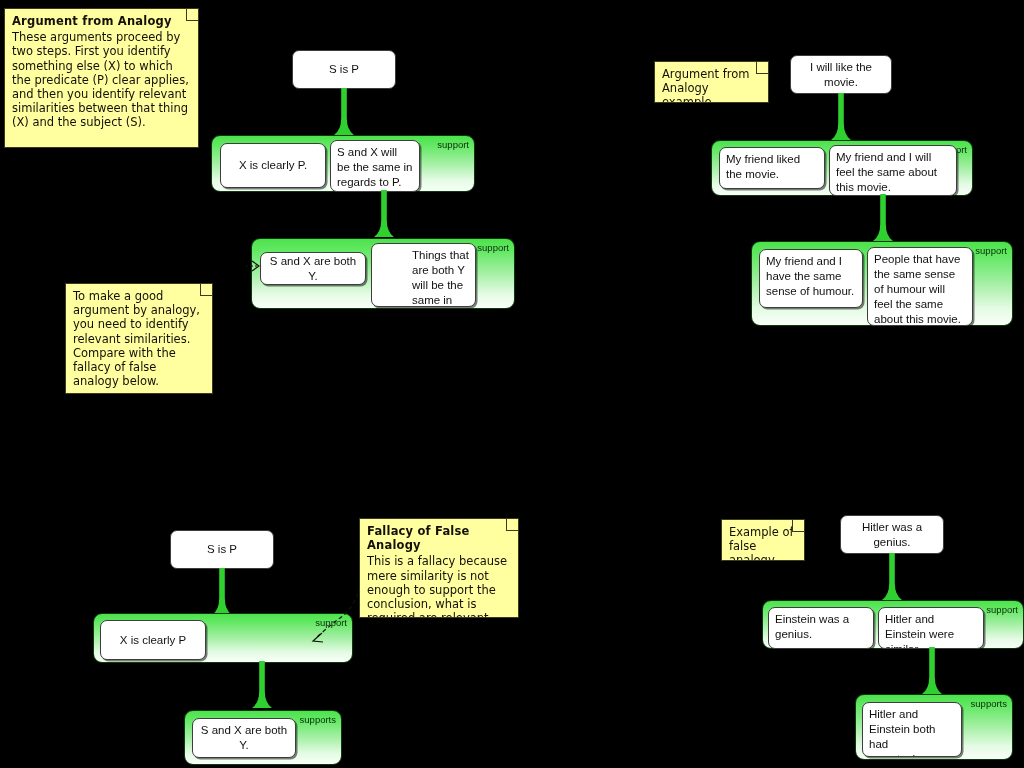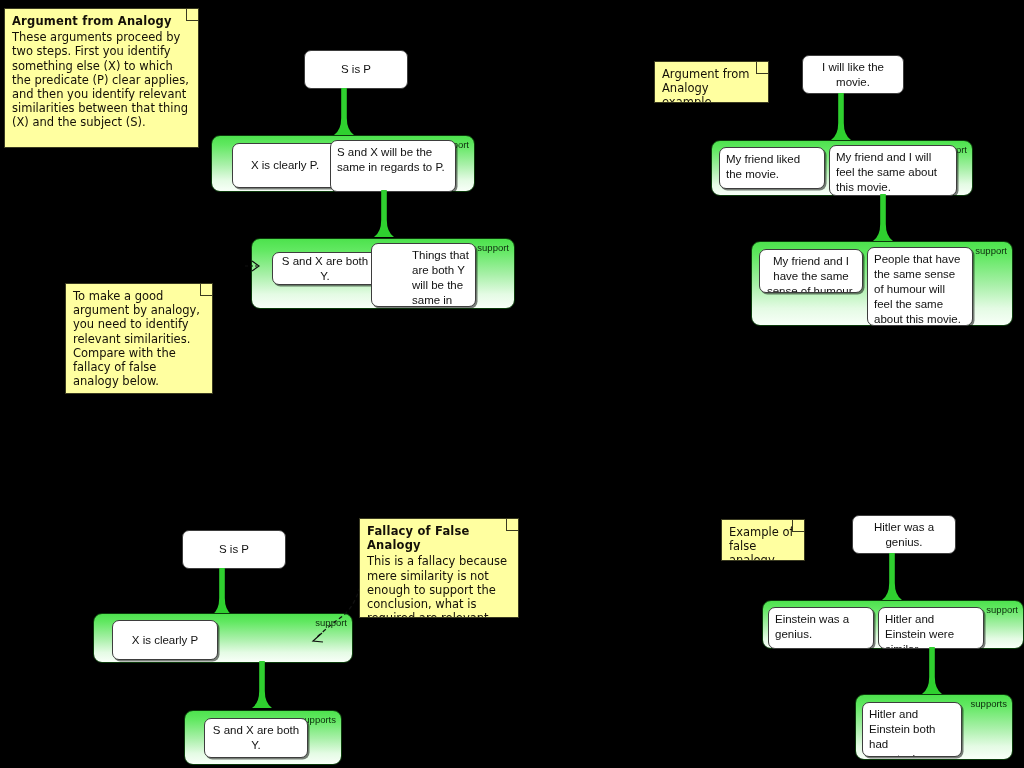--- a/index.html
+++ b/index.html
@@ -54,21 +54,21 @@
     border:1px solid #3d3d3d;
     border-radius:7px;
     box-shadow:1.5px 1.5px 0 rgba(0,0,0,.5);
     font-family:"Liberation Sans",sans-serif;
     font-size:11.5px;
     line-height:15px;
     color:#111;
     padding:4px 6px;
     overflow:hidden;
   }
-  .card.ctr{display:flex;align-items:center;justify-content:center;text-align:center;margin-left:12px;}
+  .card.ctr{display:flex;align-items:center;justify-content:center;text-align:center;}
   .card.tl{display:block;text-align:left;}
 
   
   .stem{position:absolute;}
   .stem svg{display:block;}
 </style>
 </head>
 <body>
 
 <div id="stage">
@@ -84,21 +84,21 @@
   <div class="stem" style="left:333px;top:88px;width:22px;height:48px;">
     <svg width="22" height="48" viewBox="0 0 22 48">
         <path d="M8.2 0 H13.8 V30 Q13.8 42 21 47 H1 Q8.2 42 8.2 30 Z" fill="#2fd02f"></path>
       </svg>
   </div>
 
   <div class="group" style="left:211px;top:135px;width:264px;height:57px;">
     <span class="glabel">support</span>
   </div>
   <div class="card ctr" style="left:220px;top:143px;width:106px;height:45px;">X is clearly P.</div>
-  <div class="card tl" style="left:330px;top:140px;width:126px;height:52px;">S and X will be the same in regards to P.</div>
+  <div class="card tl" style="left:330px;top:140px;width:90px;height:52px;">S and X will be the same in regards to P.</div>
 
   <div class="stem" style="left:373px;top:190px;width:22px;height:48px;">
     <svg width="22" height="48" viewBox="0 0 22 48">
         <path d="M8.2 0 H13.8 V30 Q13.8 42 21 47 H1 Q8.2 42 8.2 30 Z" fill="#2fd02f"></path>
       </svg>
   </div>
 
   <div class="group" style="left:251px;top:238px;width:264px;height:71px;">
     <span class="glabel">support</span>
   </div>
@@ -137,21 +137,21 @@
 
   <div class="stem" style="left:872px;top:194px;width:22px;height:48px;">
     <svg width="22" height="48" viewBox="0 0 22 48">
         <path d="M8.2 0 H13.8 V30 Q13.8 42 21 47 H1 Q8.2 42 8.2 30 Z" fill="#2fd02f"></path>
       </svg>
   </div>
 
   <div class="group" style="left:751px;top:241px;width:262px;height:85px;">
     <span class="glabel">support</span>
   </div>
-  <div class="card tl" style="left:759px;top:249px;width:104px;height:44px;text-align:center;">My friend and I have the same sense of humour.</div>
+  <div class="card tl" style="left:759px;top:249px;width:104px;height:59px;">My friend and I have the same sense of humour.</div>
   <div class="card tl" style="left:867px;top:247px;width:106px;height:79px;">People that have the same sense of humour will feel the same about this movie.</div>
 
   <div class="card ctr" style="left:170px;top:530px;width:104px;height:39px;">S is P</div>
 
   <div class="stem" style="left:211px;top:568px;width:22px;height:48px;">
     <svg width="22" height="48" viewBox="0 0 22 48">
         <path d="M8.2 0 H13.8 V30 Q13.8 42 21 47 H1 Q8.2 42 8.2 30 Z" fill="#2fd02f"></path>
       </svg>
   </div>
 

